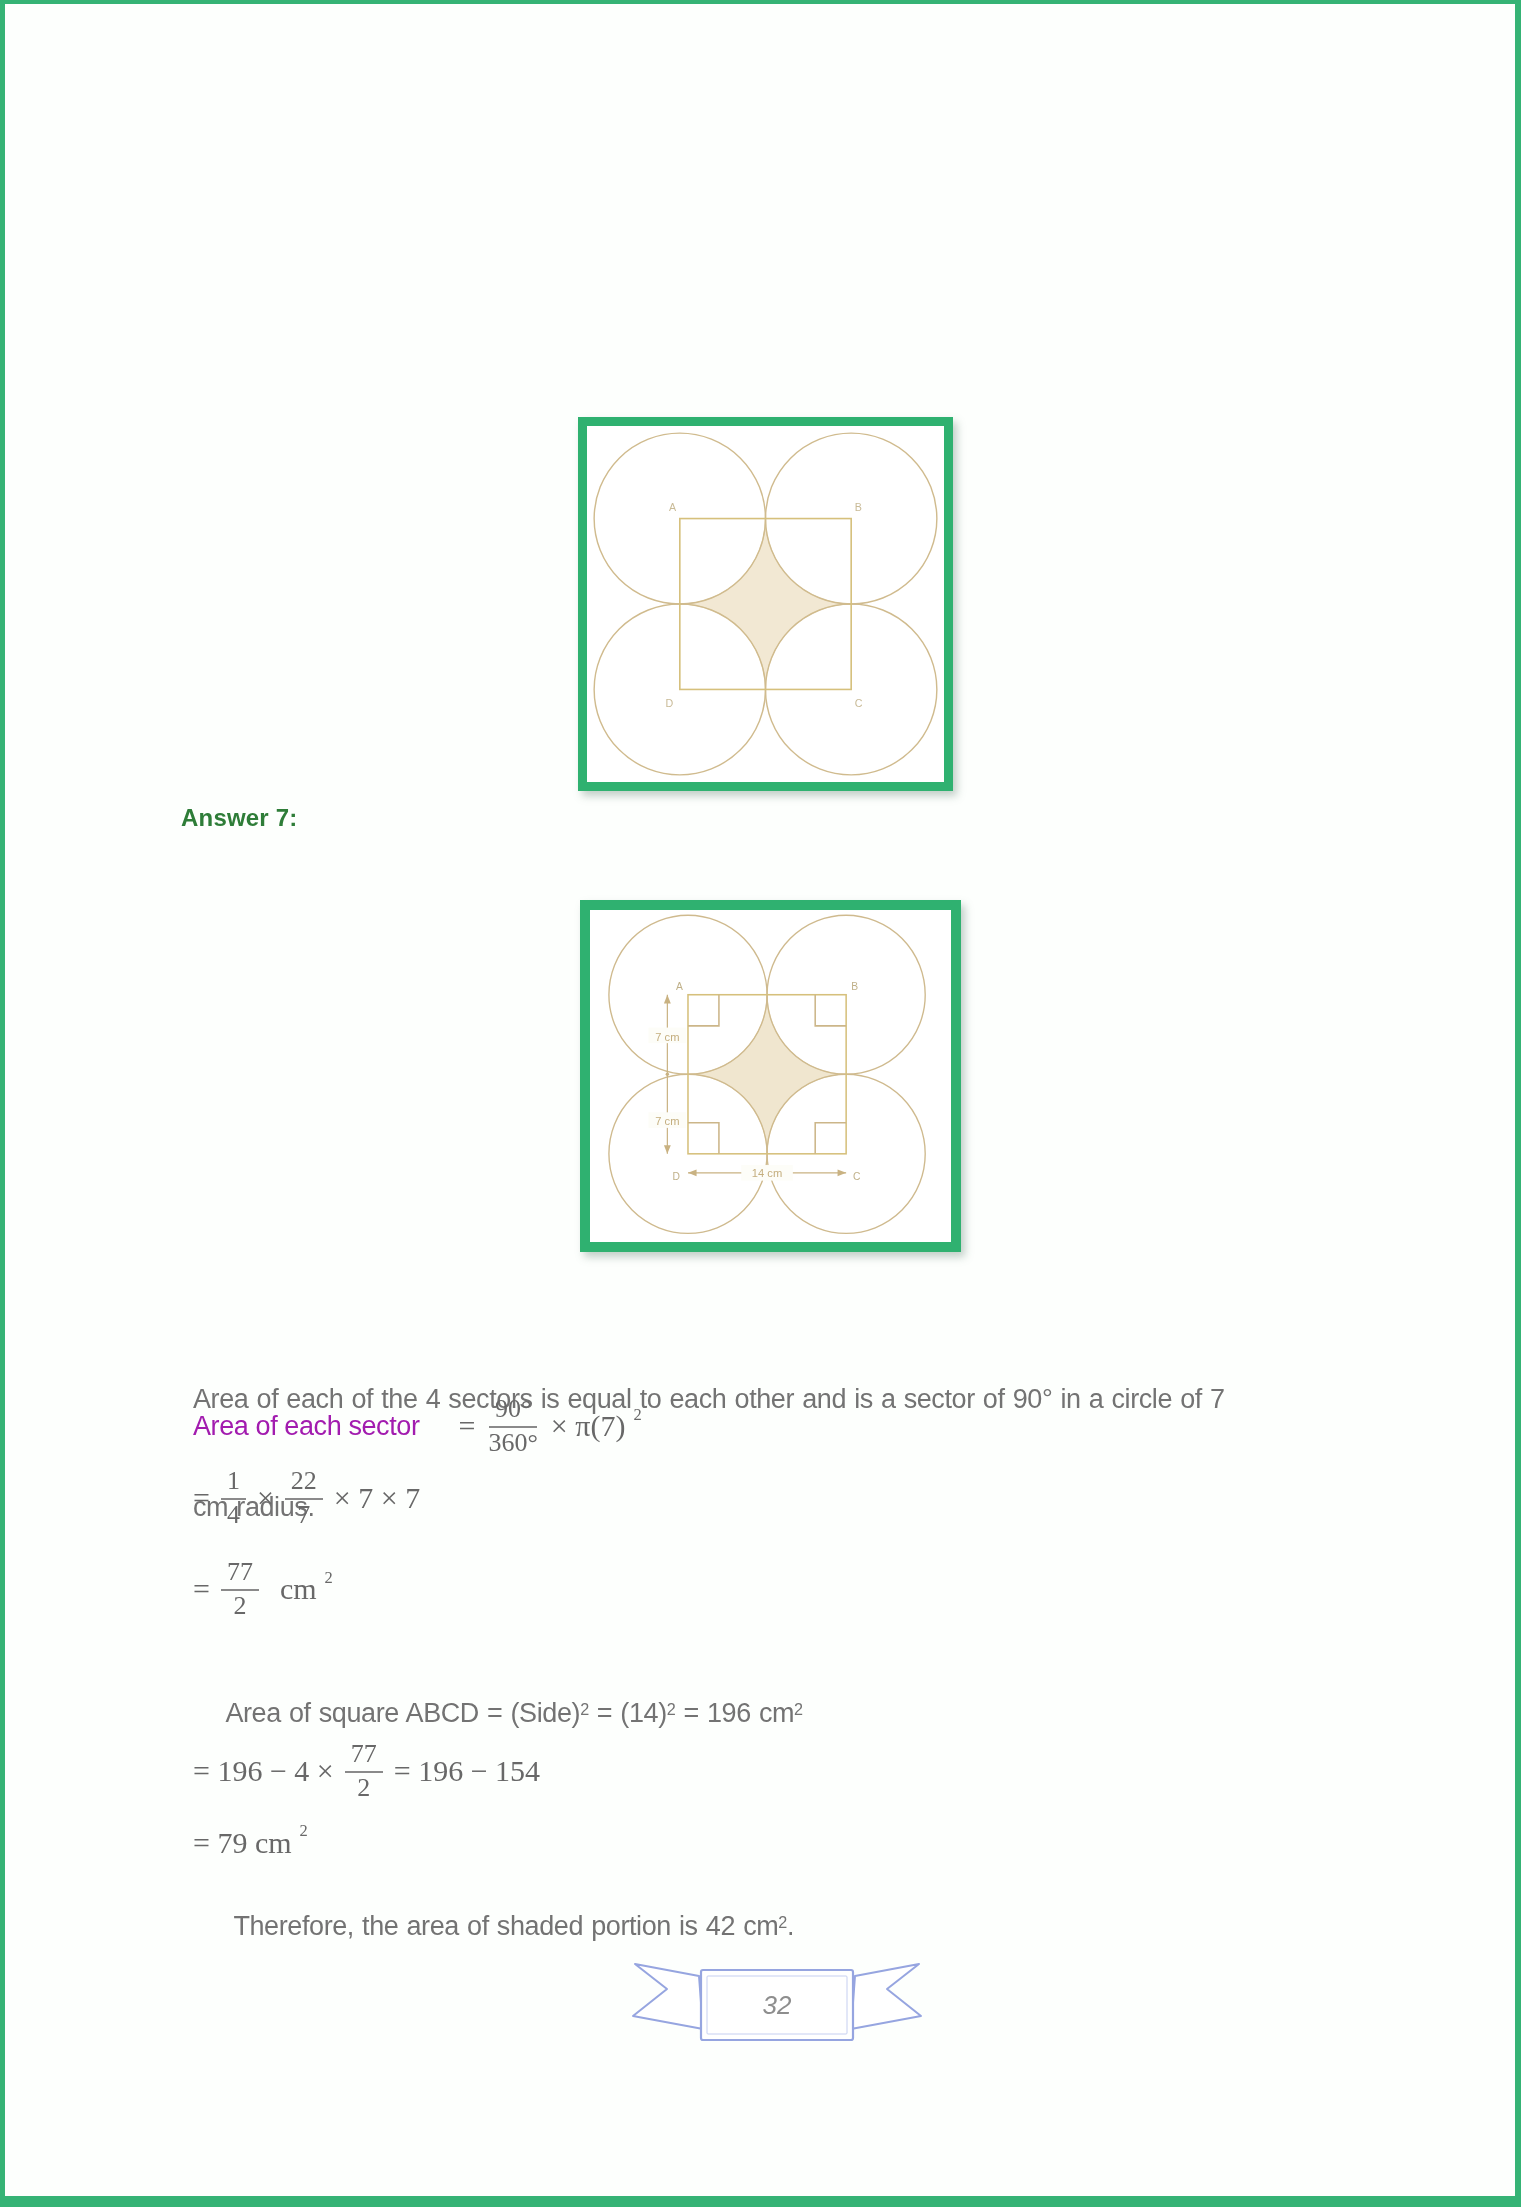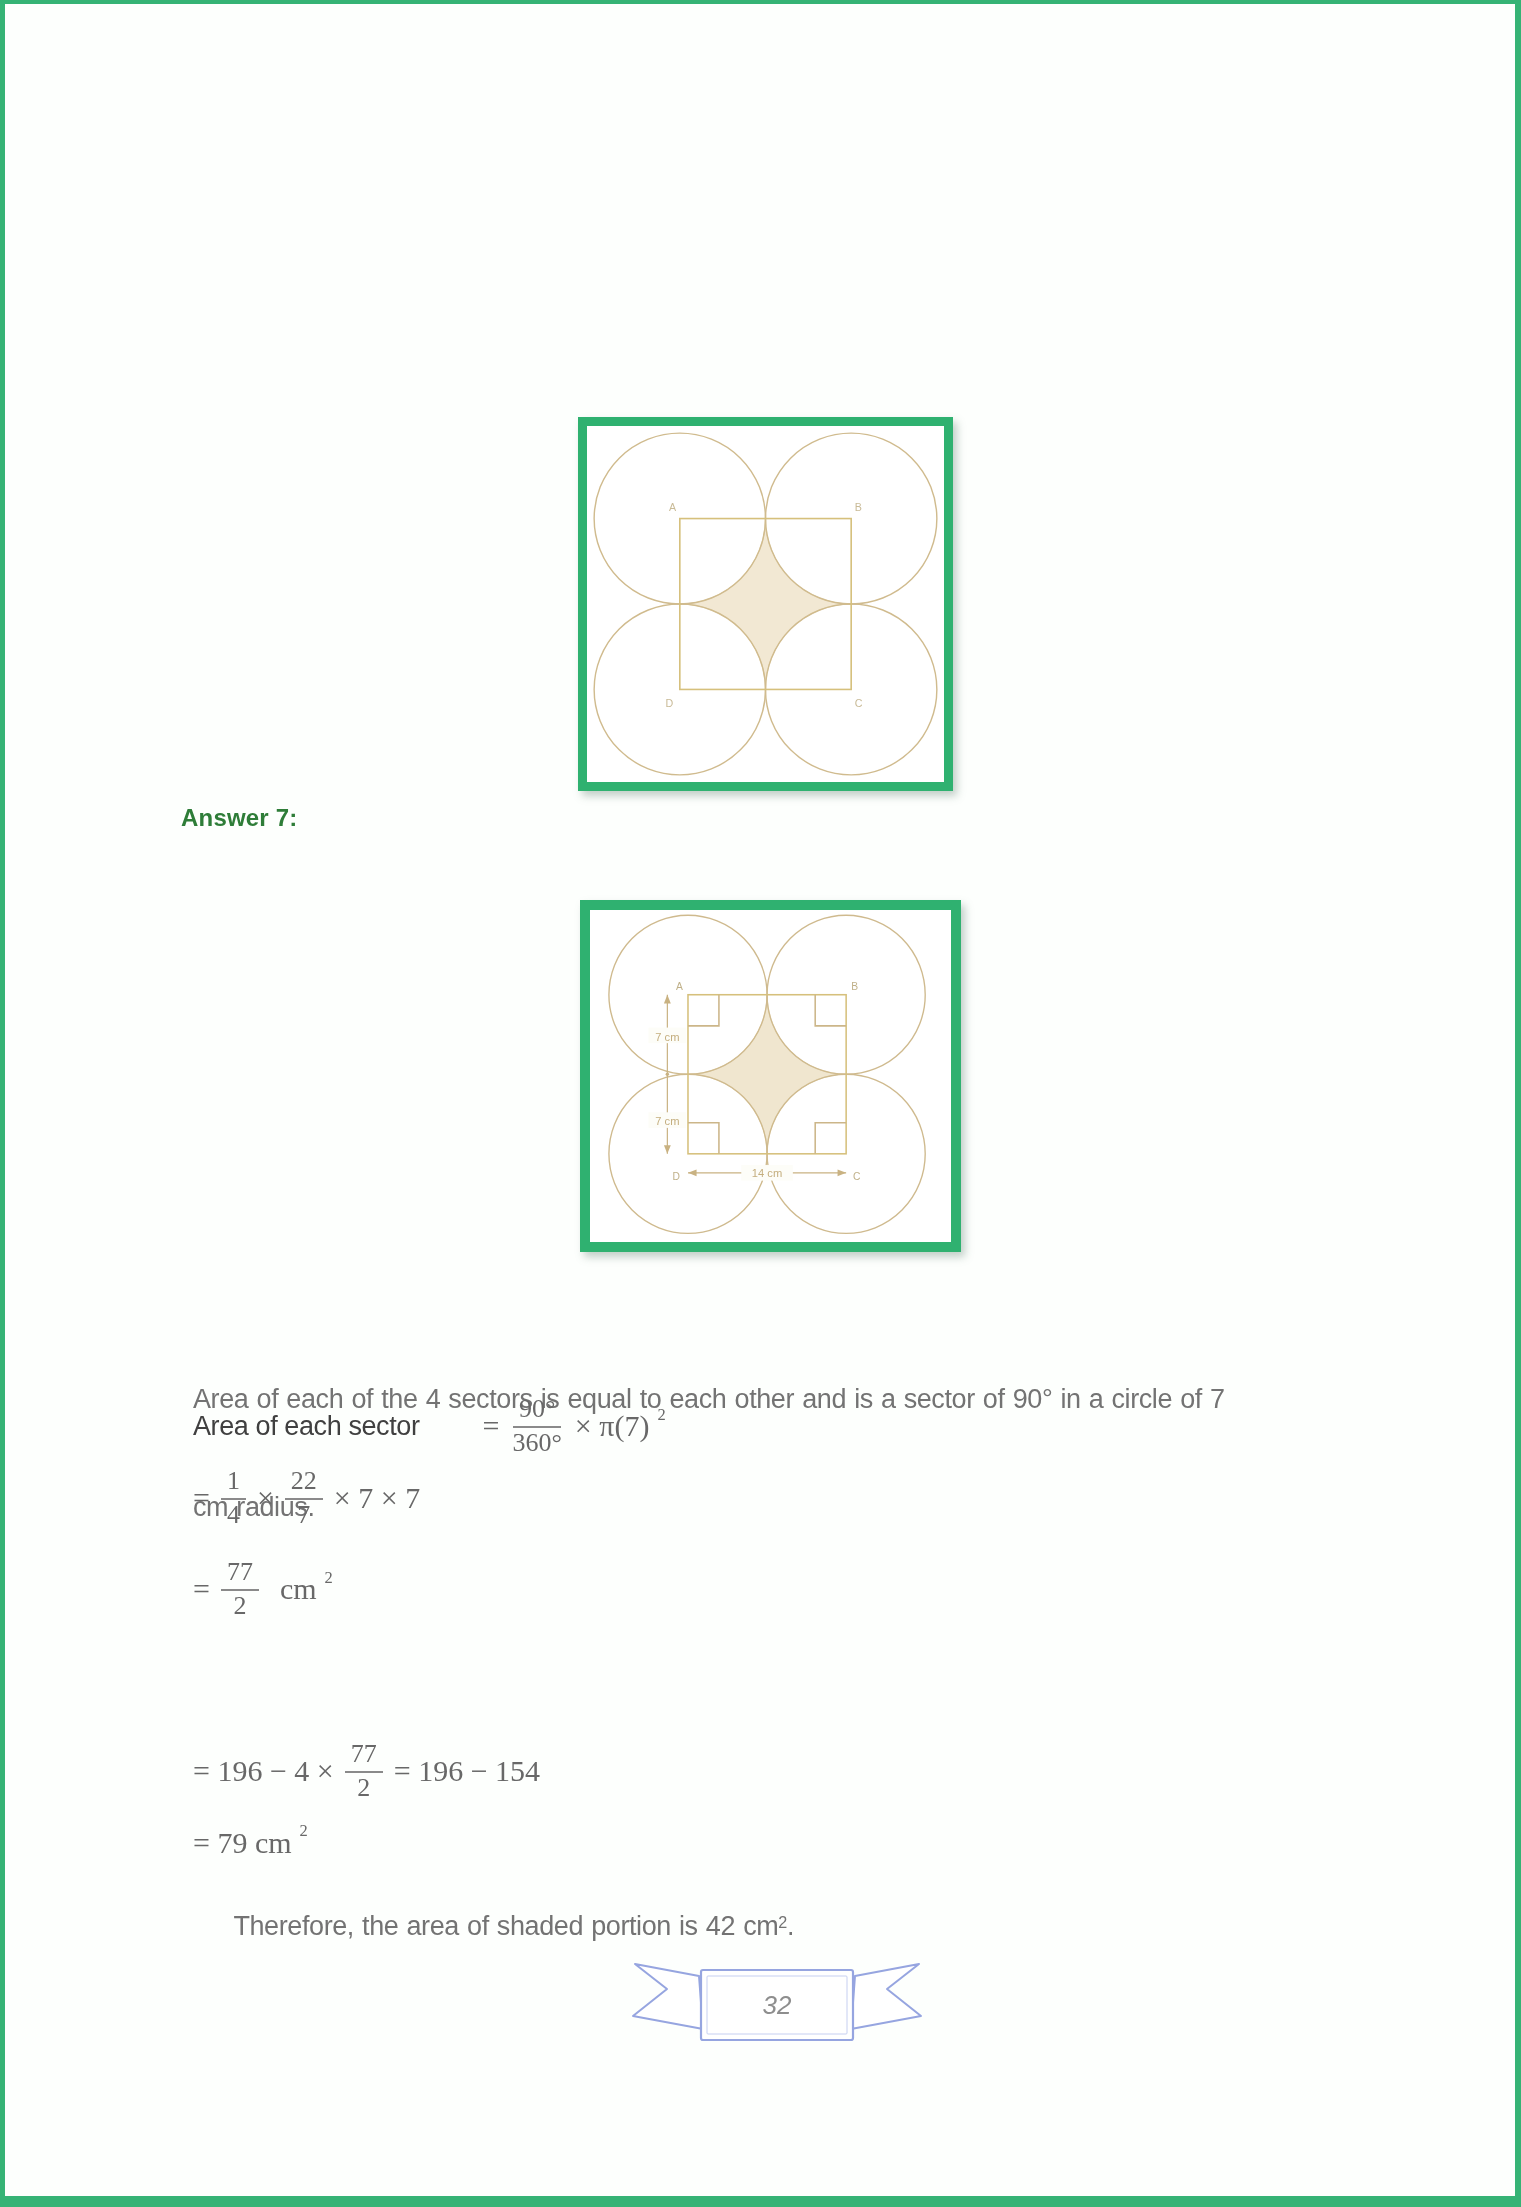--- a/index.html
+++ b/index.html
@@ -40,23 +40,23 @@
     position:absolute;
     display:flex;align-items:center;
     font-family:"Liberation Serif",serif;
     color:#686868;
     font-size:30px;
     gap:7px;
     white-space:pre;
   }
   .mrow .lbl{
     font-family:"Liberation Sans",sans-serif;
-    font-size:27px;color:#404040;
+    font-size:27px;color:#a21caf;
     letter-spacing:-0.4px;
-    margin-right:56px;
+    margin-right:32px;
   }
   .frac{
     display:inline-flex;flex-direction:column;align-items:center;
     font-size:26px;line-height:1.18;
     margin:0 4px;
   }
   .frac .top{border-bottom:2px solid #8a8a8a;padding:0 6px 1px;}
   .frac .bot{padding:0 2px;}
   .sup{font-size:0.55em;position:relative;top:-0.7em;margin-left:1px;}
   .unit{margin-left:10px;}
@@ -152,20 +152,23 @@
 
   <div class="mrow" style="left:188px;top:1553px;">
     <span>=</span>
     <span class="frac">
       <span class="top">77</span>
       <span class="bot">2</span>
     </span>
     <span class="unit">cm</span><span class="sup">2</span>
   </div>
 
+  <div class="sans-line" style="left:188px;top:1655px;">
+    <span>Area of square ABCD = (Side)</span><span class="ssup">2</span><span> = (14)</span><span class="ssup">2</span><span> = 196 cm</span><span class="ssup">2</span>
+  </div>
 
 
   <div class="mrow" style="left:188px;top:1735px;">
     <span>= 196 − 4 ×</span>
     <span class="frac">
       <span class="top">77</span>
       <span class="bot">2</span>
     </span>
     <span>= 196 − 154</span>
   </div>

